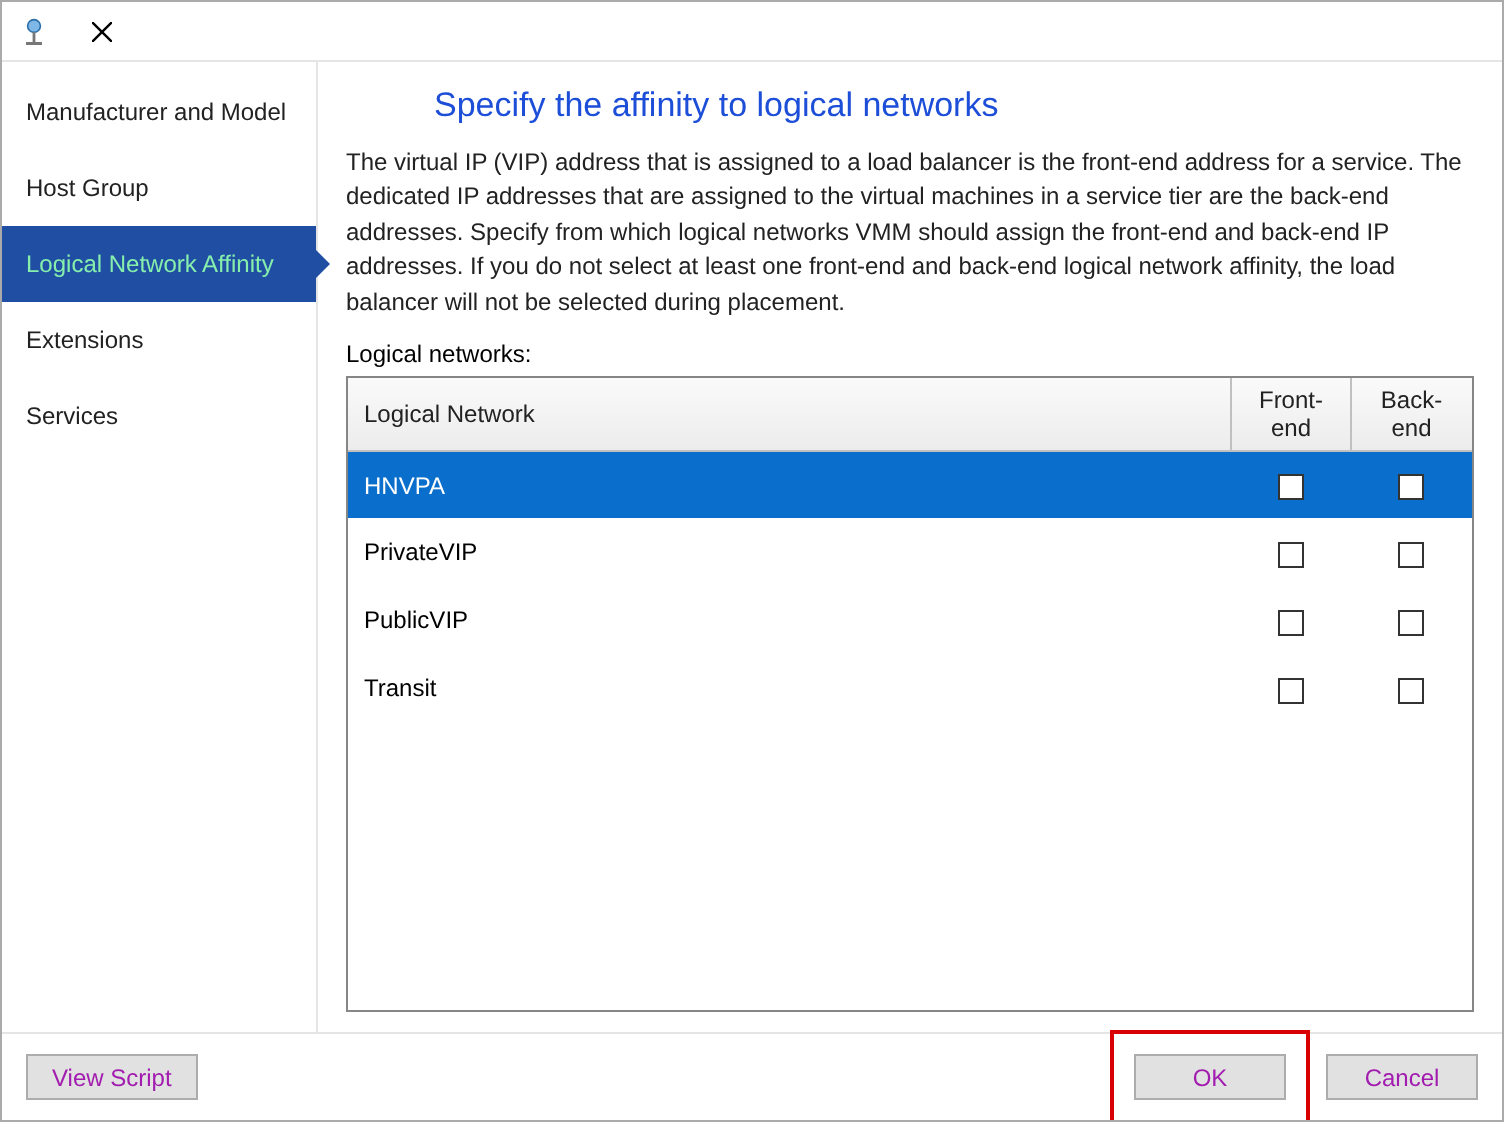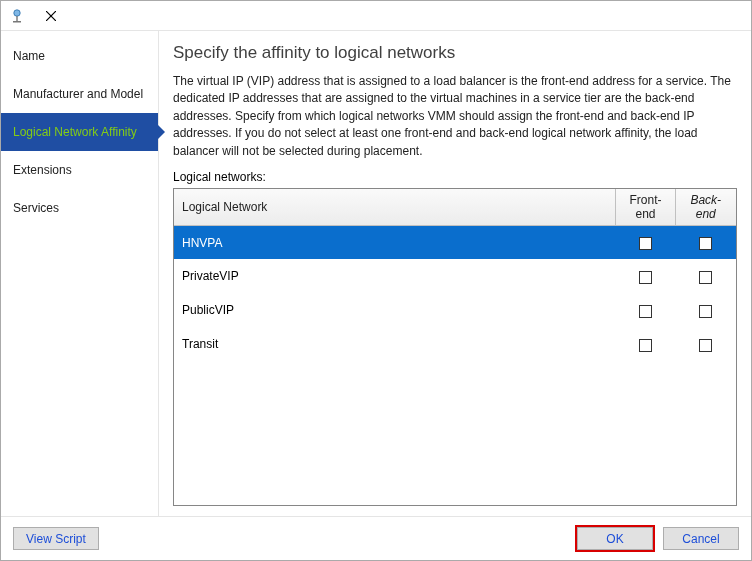--- a/index.html
+++ b/index.html
@@ -56,21 +56,21 @@
     }
     .sidebar-item {
       padding: 12px 12px;
       font-size: 12px;
       color: #222;
       cursor: pointer;
       position: relative;
     }
     .sidebar-item.selected {
       background: #1f4ea3;
-      color: #84cc16;
+      color: #86efac;
     }
     .sidebar-item.selected::after {
       content: "";
       position: absolute;
       right: -7px;
       top: 50%;
       transform: translateY(-50%);
       width: 0; height: 0;
       border-top: 7px solid transparent;
       border-bottom: 7px solid transparent;
@@ -79,23 +79,24 @@
 
     .content {
       flex: 1;
       display: flex;
       flex-direction: column;
       padding: 12px 14px 0 14px;
       overflow: hidden;
     }
     .heading {
       font-size: 17px;
-      color: #404040;
+      color: #1d4ed8;
       font-weight: 400;
       margin-bottom: 10px;
+      margin-left: 44px;
     }
     .description {
       font-size: 12px;
       color: #222;
       line-height: 1.45;
       margin-bottom: 10px;
     }
     .list-label {
       font-size: 12px;
       margin-bottom: 4px;
@@ -116,21 +117,21 @@
     }
     thead th {
       background: linear-gradient(#fafafa, #ececec);
       border-bottom: 1px solid #c0c0c0;
       border-right: 1px solid #c0c0c0;
       text-align: left;
       font-weight: 400;
       padding: 4px 8px;
       color: #222;
     }
-    thead th:last-child { border-right: none; font-style: italic; }
+    thead th:last-child { border-right: none; }
     th.col-fe, th.col-be { width: 60px; text-align: center; }
     tbody td {
       padding: 2px 8px;
       height: 34px;
       border-right: 1px solid transparent;
     }
     td.col-check { text-align: center; width: 60px; }
     tr.row-selected td {
       background: #0a6ecd;
       color: #fff;
@@ -153,27 +154,27 @@
       gap: 8px;
     }
     .footer .spacer { flex: 1; }
     button.btn {
       min-width: 76px;
       height: 23px;
       font-family: inherit;
       font-size: 12px;
       background: #e1e1e1;
       border: 1px solid #adadad;
-      color: #1d4ed8;
+      color: #a21caf;
       padding: 0 12px;
       cursor: pointer;
     }
     .ok-highlight {
       border: 2px solid #d80000;
-      padding: 0;
+      padding: 10px;
       display: inline-block;
     }
   </style>
 </head>
 <body>
 
 <div class="titlebar">
   <span class="app-icon">
     <svg width="16" height="16" viewBox="0 0 16 16">
       <circle cx="8" cy="5" r="3.2" fill="#7fb7e6" stroke="#2a6da8" stroke-width="0.8"></circle>
@@ -185,22 +186,22 @@
     <svg width="10" height="10" viewBox="0 0 10 10">
       <line x1="0" y1="0" x2="10" y2="10" stroke="currentColor" stroke-width="1.2"></line>
       <line x1="10" y1="0" x2="0" y2="10" stroke="currentColor" stroke-width="1.2"></line>
     </svg>
   </div>
 </div>
 
 <div class="body">
 
   <div class="sidebar">
-    <div class="sidebar-item"><span>Name</span></div>
     <div class="sidebar-item"><span>Manufacturer and Model</span></div>
+    <div class="sidebar-item"><span>Host Group</span></div>
     <div class="sidebar-item selected"><span>Logical Network Affinity</span></div>
     <div class="sidebar-item"><span>Extensions</span></div>
     <div class="sidebar-item"><span>Services</span></div>
   </div>
 
   <div class="content">
     <div class="heading">Specify the affinity to logical networks</div>
     <div class="description">The virtual IP (VIP) address that is assigned to a load balancer is the front-end address for a service. The dedicated IP addresses that are assigned to the virtual machines in a service tier are the back-end addresses. Specify from which logical networks VMM should assign the front-end and back-end IP addresses. If you do not select at least one front-end and back-end logical network affinity, the load balancer will not be selected during placement.</div>
     <div class="list-label">Logical networks:</div>
 

